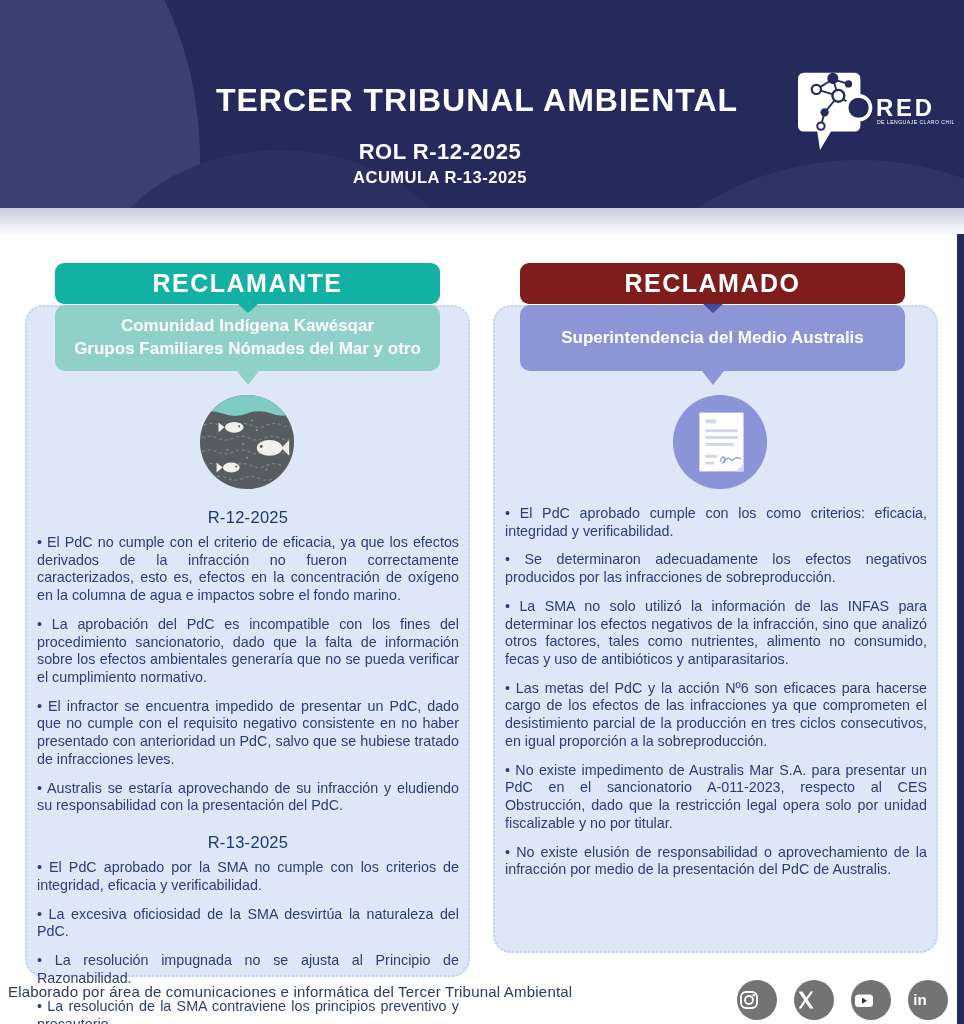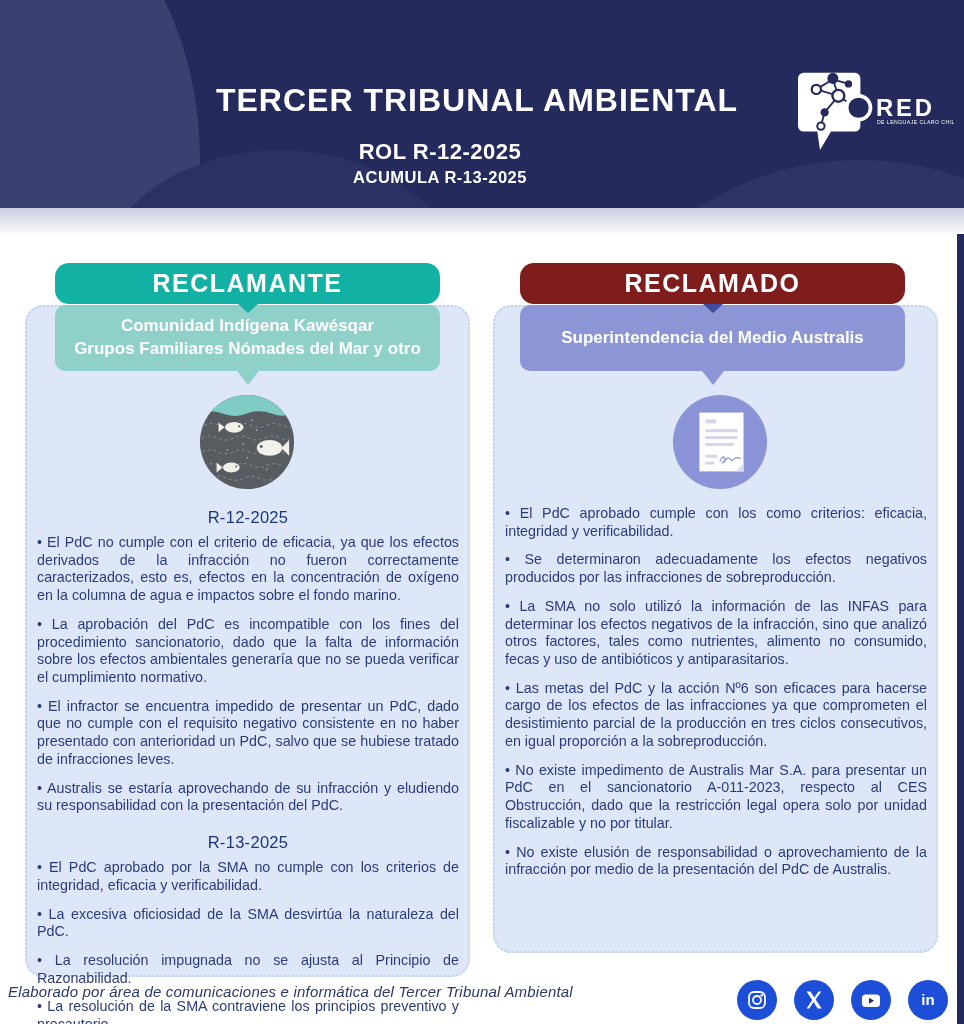--- a/index.html
+++ b/index.html
@@ -20,21 +20,21 @@
   .hdr-logo{position:absolute;left:798px;top:64px;width:156px;height:104px;}
   .hdr-fade{position:absolute;left:0;top:208px;width:964px;height:28px;
             background:linear-gradient(#c8cedf,#ffffff);}
   .right-strip{position:absolute;right:0;top:234px;width:7px;height:790px;background:#242b5c;}
 
   
   .panel{position:absolute;background:#dde7f8;border:2px dotted #c3d1ec;border-radius:18px;box-sizing:border-box;}
   .panel-left{left:25px;top:305px;width:445px;height:672px;}
   .panel-right{left:493px;top:305px;width:445px;height:648px;}
 
-  .role-box{position:absolute;width:385px;height:41px;border-radius:14px;
+  .role-box{position:absolute;width:385px;height:41px;border-radius:9px;
             display:flex;align-items:center;justify-content:center;
             color:#ffffff;font-size:25px;font-weight:800;letter-spacing:1.5px;}
   .role-left{left:55px;top:263px;background:#13b1a3;}
   .role-right{left:520px;top:263px;background:#7f1d1d;}
   .role-box::after{content:"";position:absolute;left:50%;top:100%;transform:translateX(-50%);
                    border:10px solid transparent;border-top-width:9px;border-bottom:none;}
   .role-left::after{border-top-color:#13b1a3;}
   .role-right::after{border-top-color:#3f4b9e;}
 
   .party-box{position:absolute;width:385px;height:66px;border-radius:10px;box-sizing:border-box;
@@ -53,25 +53,25 @@
 
   .content{position:absolute;width:422px;color:#2c3b7a;}
   .content-left{left:37px;top:490px;}
   .content-right{left:505px;top:505px;}
   .section-heading{text-align:center;font-size:16.5px;font-weight:400;color:#1e3578;
                    margin:18px 0 7px 0;letter-spacing:.3px;}
   .bullets p{margin:0 0 11px 0;font-size:14.3px;line-height:1.24;text-align:justify;hyphens:auto;}
   .bullets p::before{content:"• ";}
 
   
-  .footer-credit{position:absolute;left:8px;top:983px;font-size:15px;font-style:italic;
+  .footer-credit{position:absolute;left:8px;top:983px;font-size:15px;
                  color:#2b3868;letter-spacing:.2px;}
   .social{position:absolute;left:737px;top:980px;display:flex;gap:17px;}
-  .social-circle{width:40px;height:40px;border-radius:50%;background:#1d4ed8;
-                 display:flex;align-items:center;justify-content:center;}
+  .social-circle{width:40px;height:40px;border-radius:50%;background:#737373;
+                 display:flex;align-items:center;}
 </style>
 </head>
 <body>
 
 <div class="page">
 
   <div class="header">
     <div class="hdr-circle-a"></div>
     <div class="hdr-circle-c"></div>
     <div class="hdr-circle-b"></div>

